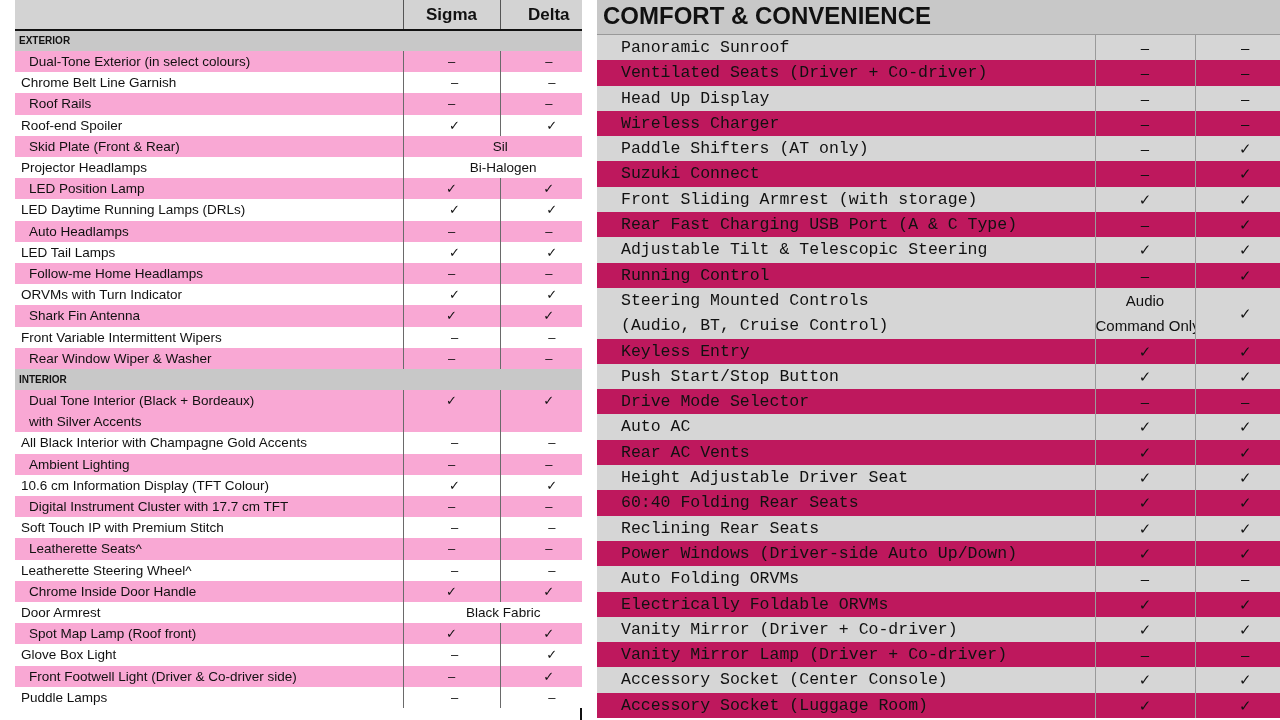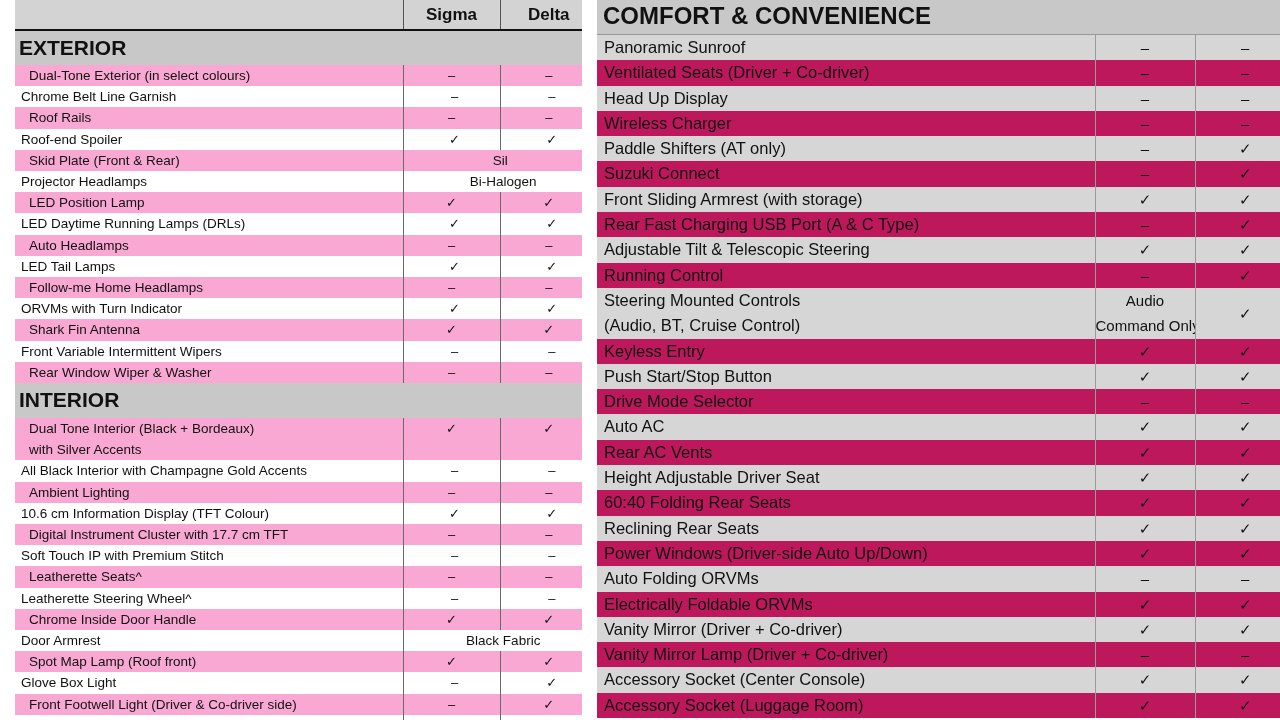--- a/index.html
+++ b/index.html
@@ -53,24 +53,24 @@
     font-size: 17px;
     font-weight: bold;
     color: #111;
   }
   .hdr-row td.blank { background: #d3d3d3; }
   .hdr-row td.vline { border-left: 1px solid #555; }
 
   .sect td {
     background: #c8c8c8;
     font-weight: bold;
-    font-size: 21px;
+    font-size: 10px;
     color: #111;
     padding: 1px 4px 2px 4px;
-    height: 35px;
+    height: 21px;
   }
 
   .row td {
     font-size: 13.5px;
     color: #111;
     height: 21.2px;
     line-height: 21.2px;
     white-space: nowrap;
     overflow: hidden;
   }
@@ -111,21 +111,21 @@
     border-bottom: 1px solid #999;
   }
   .r-row td {
     font-size: 16.5px;
     color: #111;
     height: 25.3px;
     line-height: 25.3px;
     white-space: nowrap;
     overflow: hidden;
   }
-  .r-row td.feat { padding-left: 7px; }
+  .r-row td.feat { padding-left: 24px; font-family: Liberation Mono, monospace; }
   .r-row td.mark { text-align: center; font-size: 15px; }
   .r-row.alt td { background: #d6d6d6; }
   .r-row.plain td { background: #be185d; }
 
   .r-vsep { border-left: 1px solid #9a9a9a; }
 </style>
 </head>
 <body>
 
 <div id="page">

